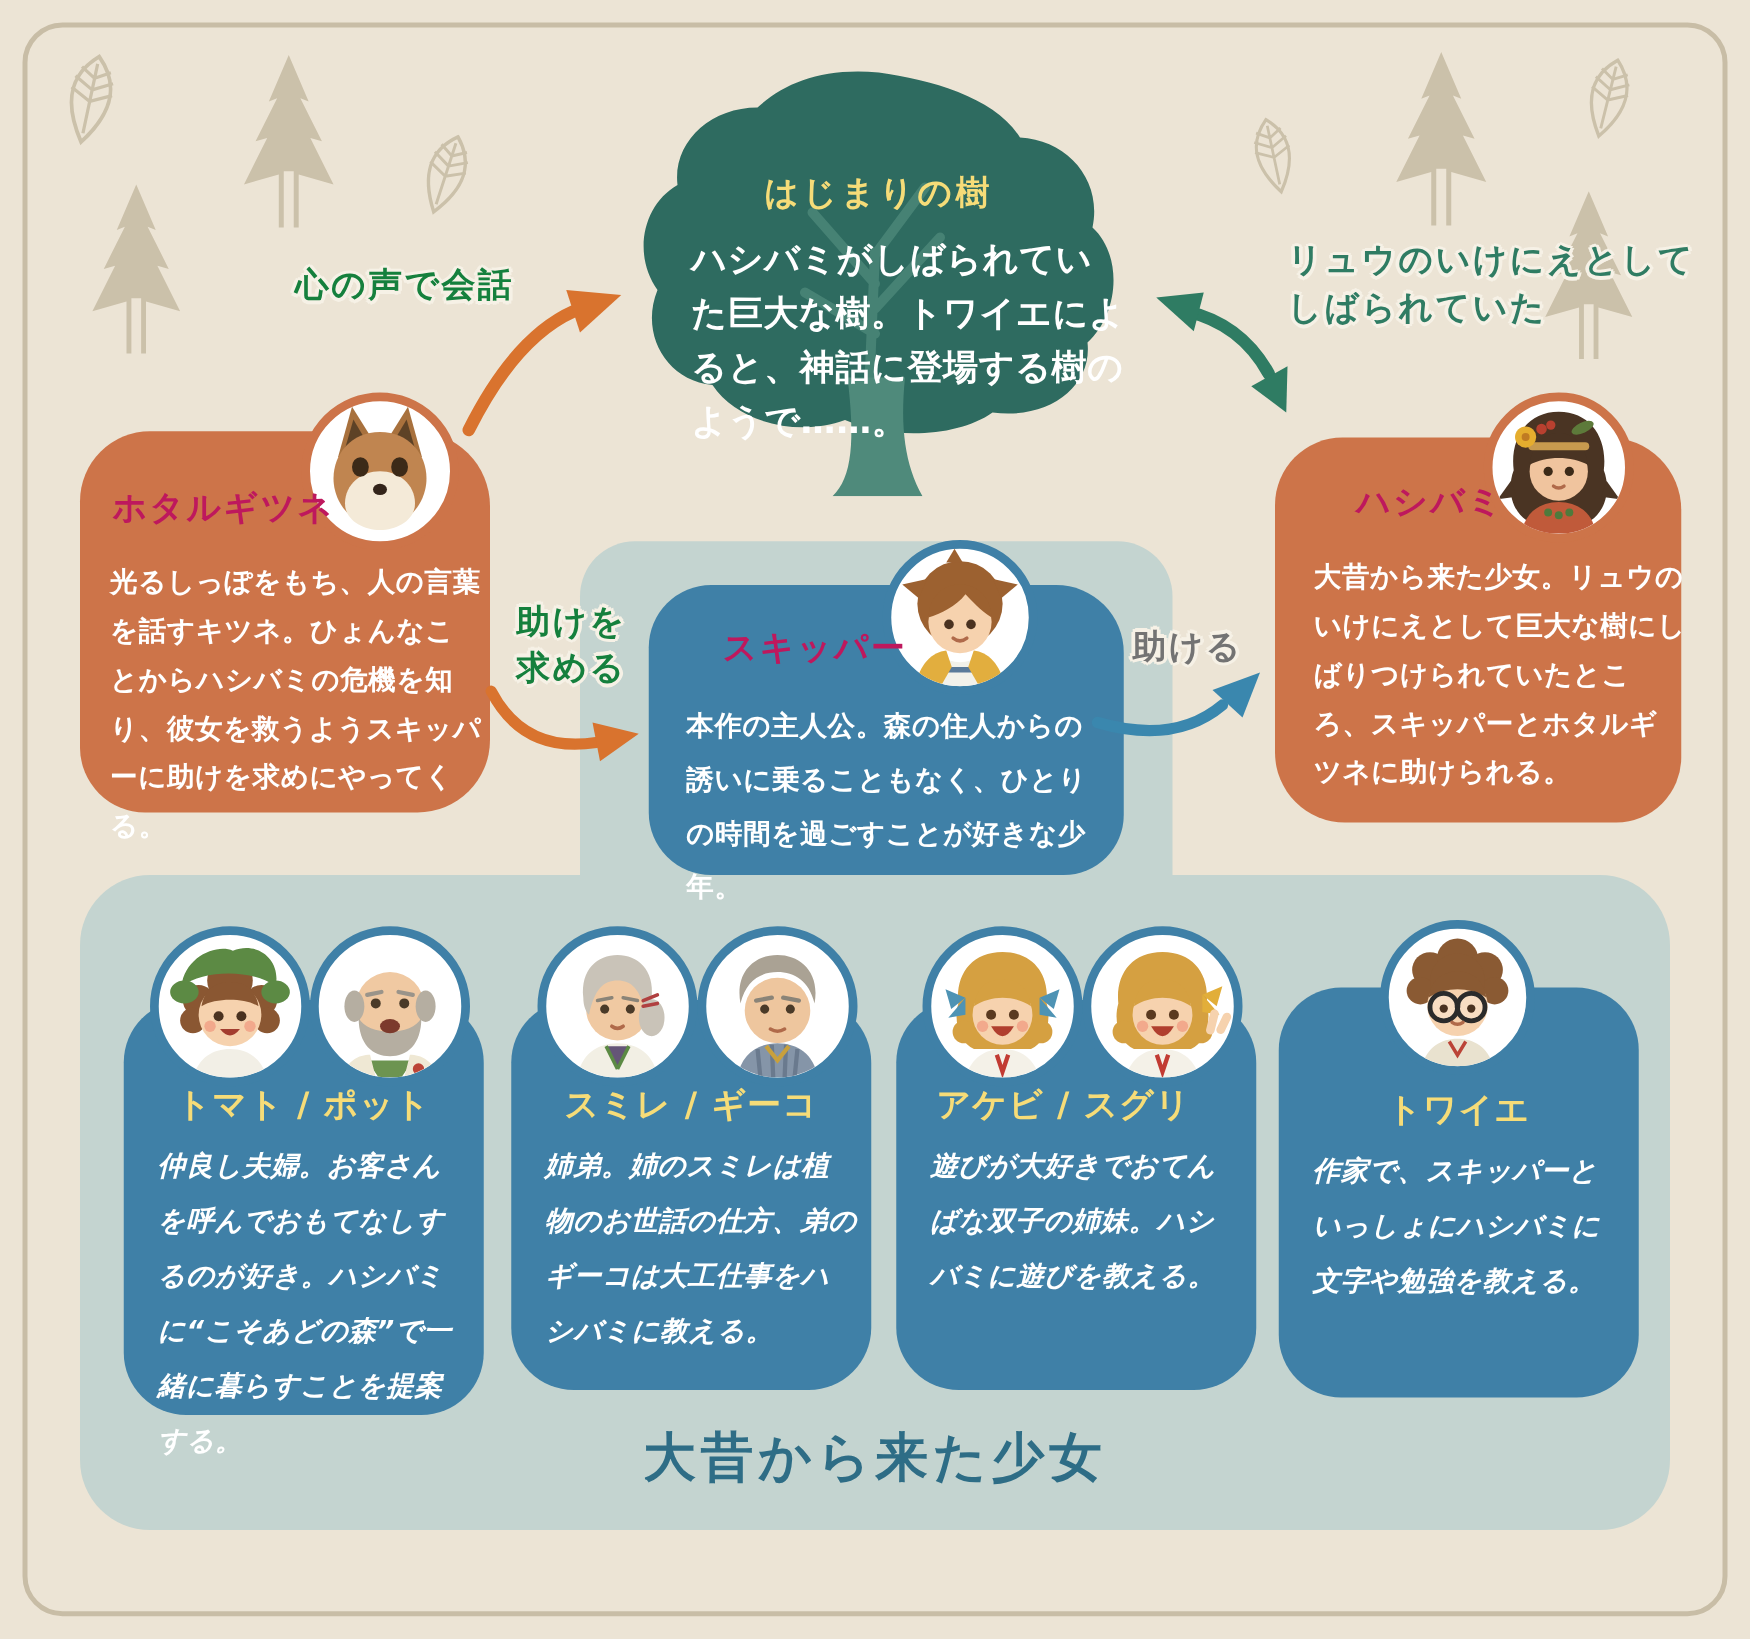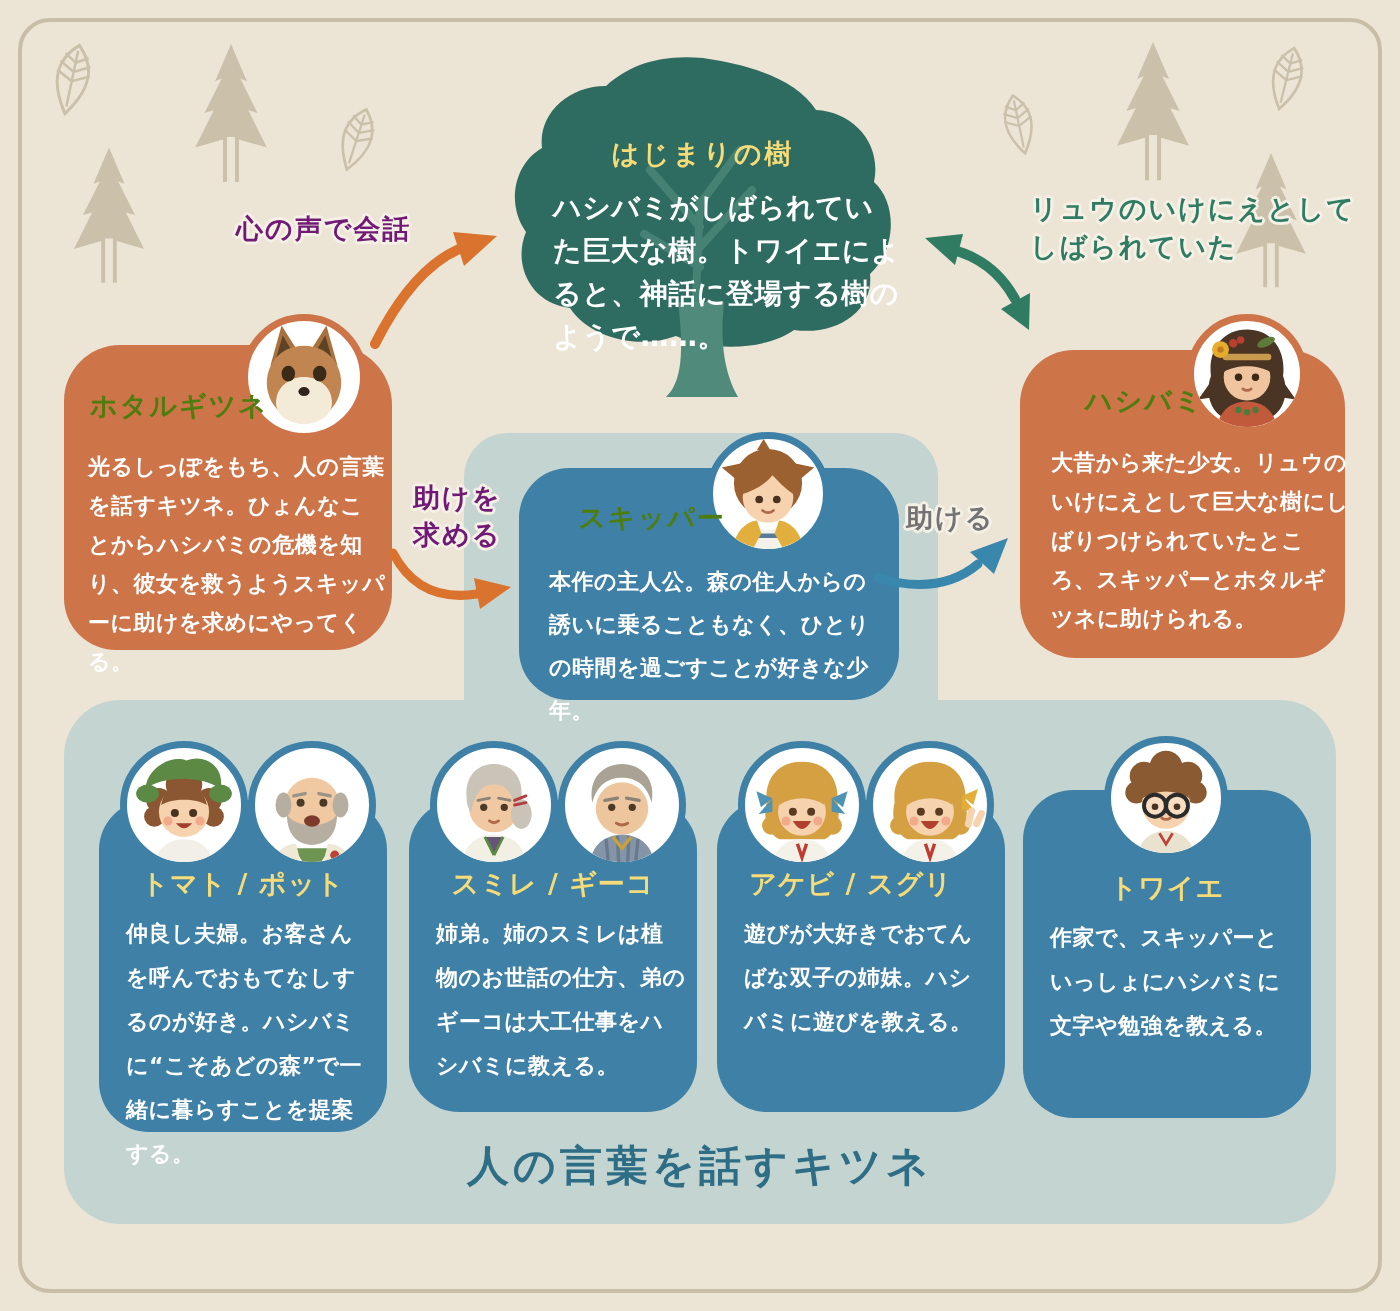--- a/index.html
+++ b/index.html
@@ -18,36 +18,36 @@
   .card.orange{background:#cd7449;}
   .card.blue{background:#3f80a7;}
   .avatar{
     position:absolute;background:#fff;border-radius:50%;
     box-sizing:border-box;overflow:hidden;
   }
   .avatar.ring-orange{border:7px solid #cd7449;}
   .avatar.ring-blue{border:7px solid #3f80a7;}
   .avatar svg{display:block;width:100%;height:100%;}
   .char-title{
-    position:absolute;color:#4d7c0f;font-weight:800;font-size:27px;
+    position:absolute;color:#be185d;font-weight:800;font-size:27px;
     letter-spacing:2px;white-space:nowrap;
   }
   .char-text{
     position:absolute;color:#ffffff;font-weight:700;font-size:22px;
     line-height:39px;letter-spacing:.5px;text-align:left;
   }
   .char-text.lh43{line-height:43px;}
-  .char-text.lh44{line-height:44px;}
+  .char-text.lh44{line-height:44px;font-style:italic;}
   .rel-label{
     position:absolute;font-weight:800;font-size:27px;letter-spacing:2px;
     white-space:nowrap;line-height:38px;
     text-shadow:3px 0 0 #f6f1e6,-3px 0 0 #f6f1e6,0 3px 0 #f6f1e6,0 -3px 0 #f6f1e6,
       2px 2px 0 #f6f1e6,-2px 2px 0 #f6f1e6,2px -2px 0 #f6f1e6,-2px -2px 0 #f6f1e6;
   }
-  .rel-orange{color:#701a75;}
+  .rel-orange{color:#15803d;}
   .rel-green{color:#2f7c63;font-family:Liberation Mono, monospace;}
   .rel-blue{color:#737373;}
   .tree-title{
     position:absolute;left:498px;top:136px;width:410px;text-align:center;
     color:#f6dc78;font-weight:800;font-size:27px;letter-spacing:3px;font-family:Liberation Mono, monospace;
   }
   .tree-desc{
     position:absolute;left:553px;top:186px;width:348px;
     color:#fff;font-weight:700;font-size:28px;line-height:43px;letter-spacing:.5px;
   }
@@ -342,16 +342,16 @@
       <circle cx="40" cy="58" r="3" fill="#4a3220"></circle>
         <circle cx="60" cy="58" r="3" fill="#4a3220"></circle>
       <path d="M46,68 Q50,71 54,68" stroke="#b06a4a" stroke-width="2.5" fill="none" stroke-linecap="round"></path>
       <path d="M24,100 C28,86 38,80 50,80 C62,80 72,86 76,100 Z" fill="#e9e2cf"></path>
       <path d="M44,82 L50,92 L56,82" fill="none" stroke="#bb4437" stroke-width="2.5"></path>
     </svg>
   </div>
   <div class="res-title" style="left:1023px;top:870px;width:288px;">トワイエ</div>
   <div class="char-text lh44" style="left:1050px;top:916px;width:250px;">作家で、スキッパーといっしょにハシバミに文字や勉強を教える。</div>
 
-  <div class="panel-title">人の言葉を話すキツネ</div>
+  <div class="panel-title">大昔から来た少女</div>
 
   <div class="frame"></div>
 </div>
 
 </body></html>

